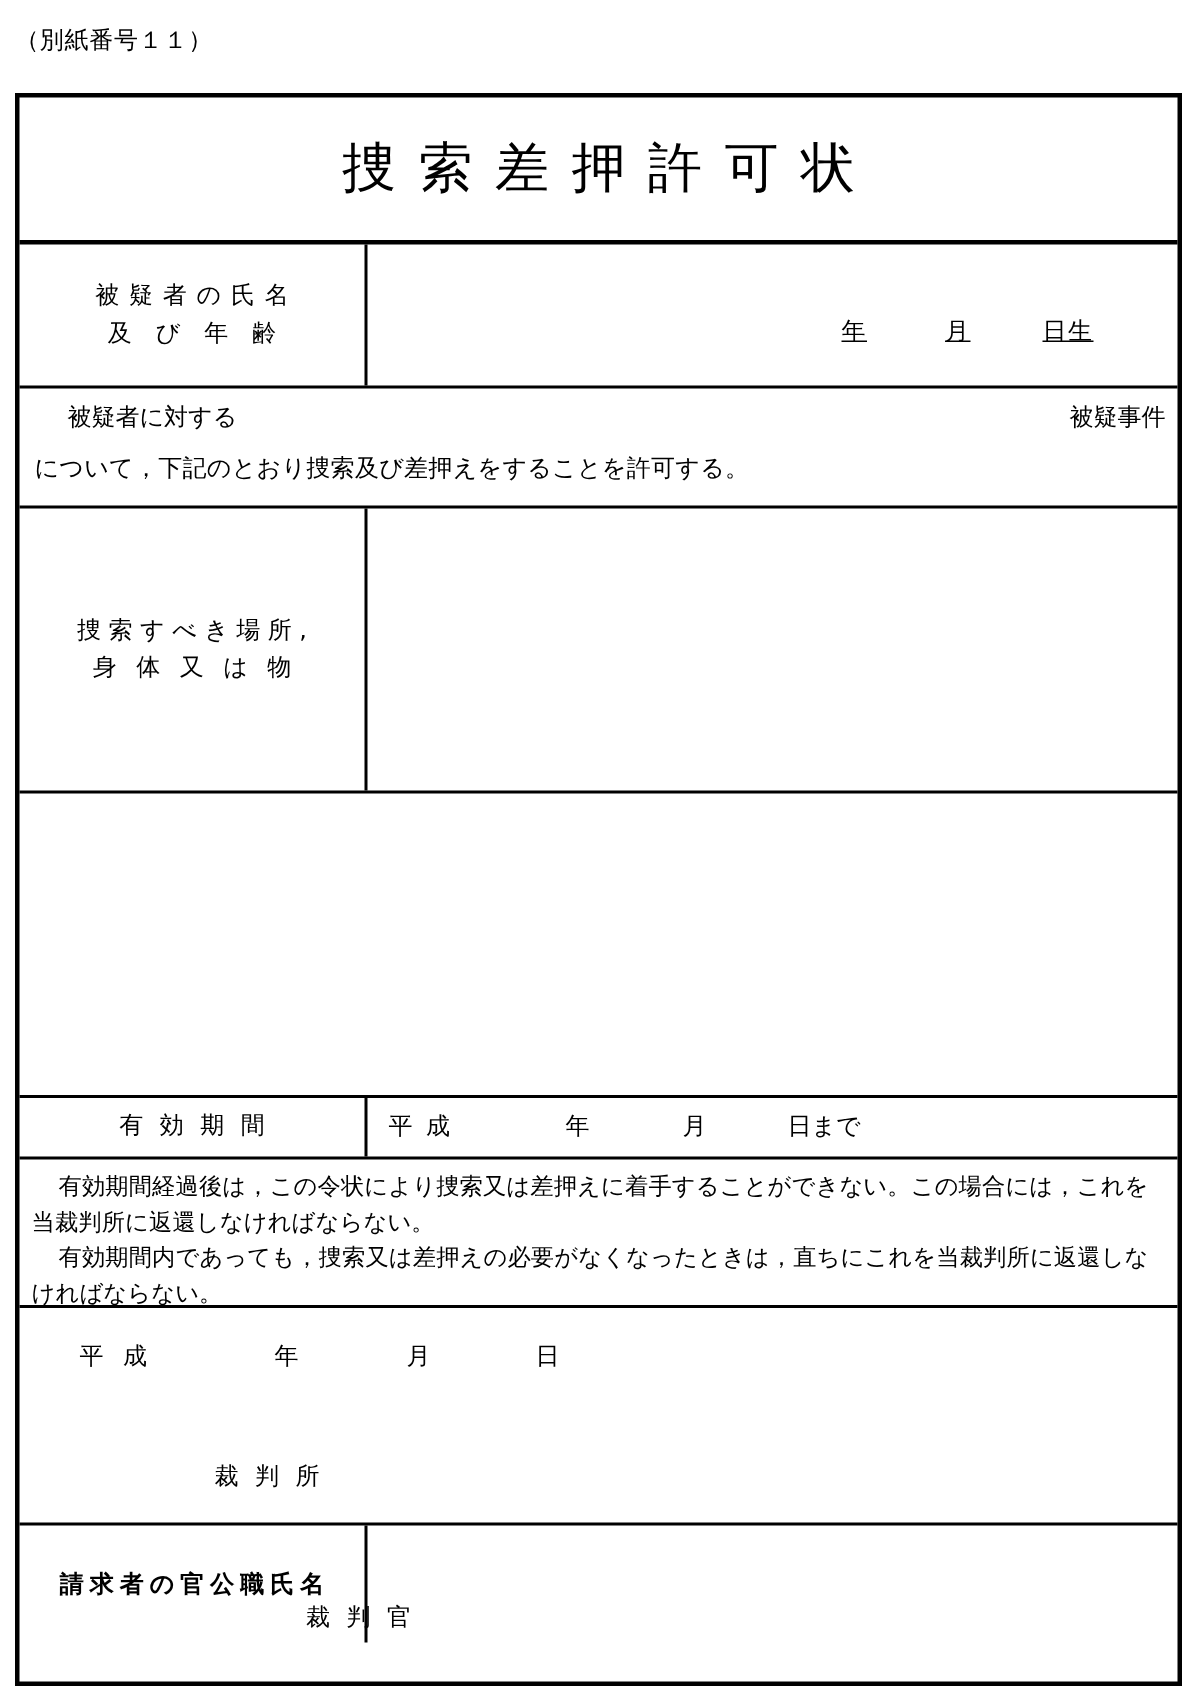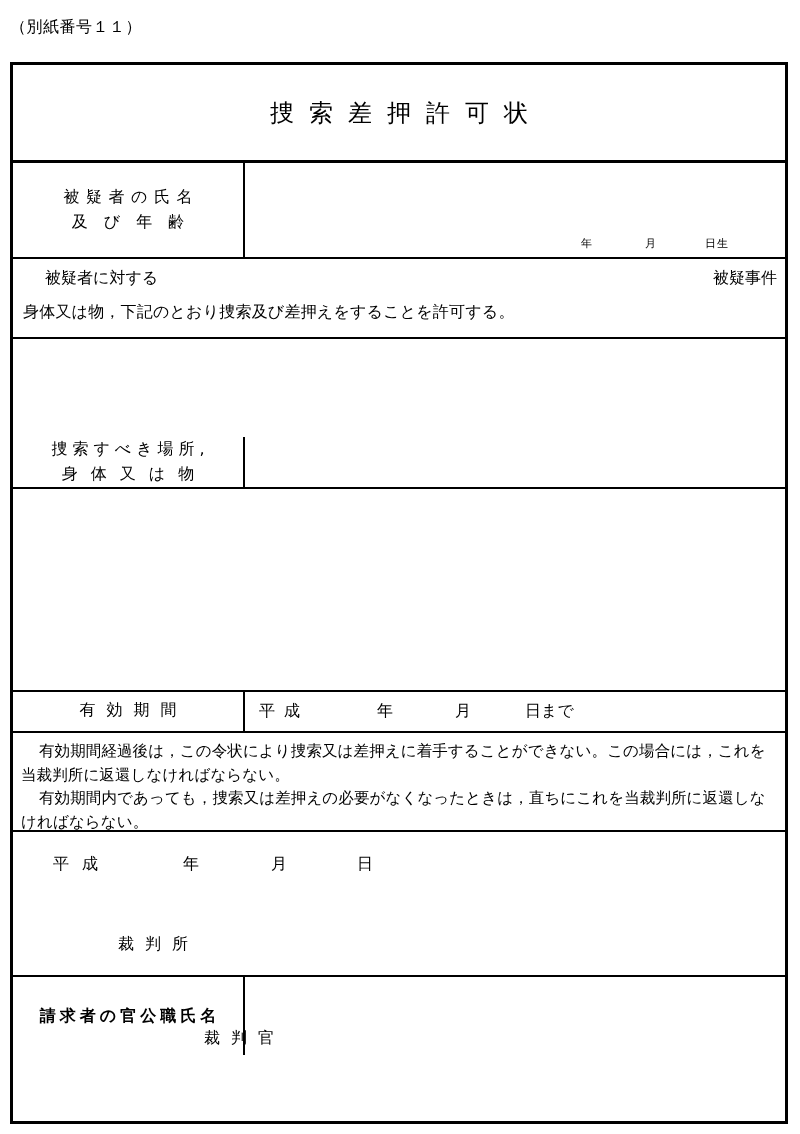--- a/index.html
+++ b/index.html
@@ -50,21 +50,21 @@
   .row:last-child { border-bottom: none; }
 
   
   .title-row {
     height: 98px;
     border-bottom: 3px solid #000000;
     align-items: center;
     justify-content: center;
   }
   .doc-title {
-    font-size: 24px;
+    font-size: 36px;
     letter-spacing: 15px;
     text-indent: 15px;
     font-weight: 400;
     white-space: nowrap;
   }
 
   
   .label-cell {
     width: 232px;
     min-width: 232px;
@@ -90,24 +90,25 @@
     white-space: nowrap;
   }
   .label-text.tight { letter-spacing: 5px; text-indent: 5px; }
   .label-text.loose { letter-spacing: 11px; text-indent: 11px; }
 
   
   .row-suspect { height: 96px; gap: 40px; }
   .birth-line {
     position: absolute;
     right: 56px;
-    bottom: 6px;
-    font-size: 11px;
+    bottom: 25px;
+    font-size: 16px;
     letter-spacing: 1px;
     white-space: nowrap;
+    text-decoration: underline;
   }
   .birth-line .gap-l { display: inline-block; width: 52px; }
   .birth-line .gap-s { display: inline-block; width: 48px; }
 
   
   .row-charge {
     flex-direction: column;
     padding: 9px 8px 8px 8px;
     box-sizing: border-box;
     height: 80px;
@@ -122,21 +123,21 @@
   }
   .charge-top .lead { padding-left: 24px; }
   .charge-bottom {
     font-size: 16px;
     margin-top: 13px;
     padding-left: 2px;
     letter-spacing: 0.2px;
   }
 
   
-  .row-place { height: 150px; align-items: flex-end; }
+  .row-place { height: 190px; }
   .row-seize { height: 203px; }
 
   
   .row-validity { height: 41px; font-family: Liberation Mono, monospace; }
   .row-validity .label-cell,
   .row-validity .value-cell { display: flex; align-items: center; }
   .validity-text {
     font-size: 16px;
     padding-left: 14px;
     white-space: nowrap;
@@ -172,21 +173,21 @@
     font-size: 16px;
     padding-left: 40px;
     white-space: nowrap;
   }
   .sign-date .sp-hei { letter-spacing: 13px; }
   .sign-date .g1 { display: inline-block; width: 72px; }
   .sign-date .g2 { display: inline-block; width: 72px; }
   .sign-date .g3 { display: inline-block; width: 70px; }
   .sign-court {
     font-size: 16px;
-    padding-left: 94px;
+    padding-left: 119px;
     margin-top: 26px;
     letter-spacing: 11px;
     text-indent: 11px;
     white-space: nowrap;
   }
   .sign-judge {
     font-size: 16px;
     padding-left: 180px;
     margin-top: 40px;
     letter-spacing: 11px;
@@ -221,21 +222,21 @@
         <span>年</span><span class="gap-l"></span><span>月</span><span class="gap-s"></span><span>日生</span>
       </div>
     </div>
   </div>
 
   <div class="row row-charge">
     <div class="charge-top">
       <span class="lead">被疑者に対する</span>
       <span>被疑事件</span>
     </div>
-    <div class="charge-bottom">身体又は物，下記のとおり捜索及び差押えをすることを許可する。</div>
+    <div class="charge-bottom">について，下記のとおり捜索及び差押えをすることを許可する。</div>
   </div>
 
   <div class="row row-place">
     <div class="label-cell">
       <div class="label-text tight">
         <span>捜索すべき場所,</span><br>
         <span style="letter-spacing:13px; text-indent:13px; display:inline-block;">身体又は物</span>
       </div>
     </div>
     <div class="value-cell"></div>

